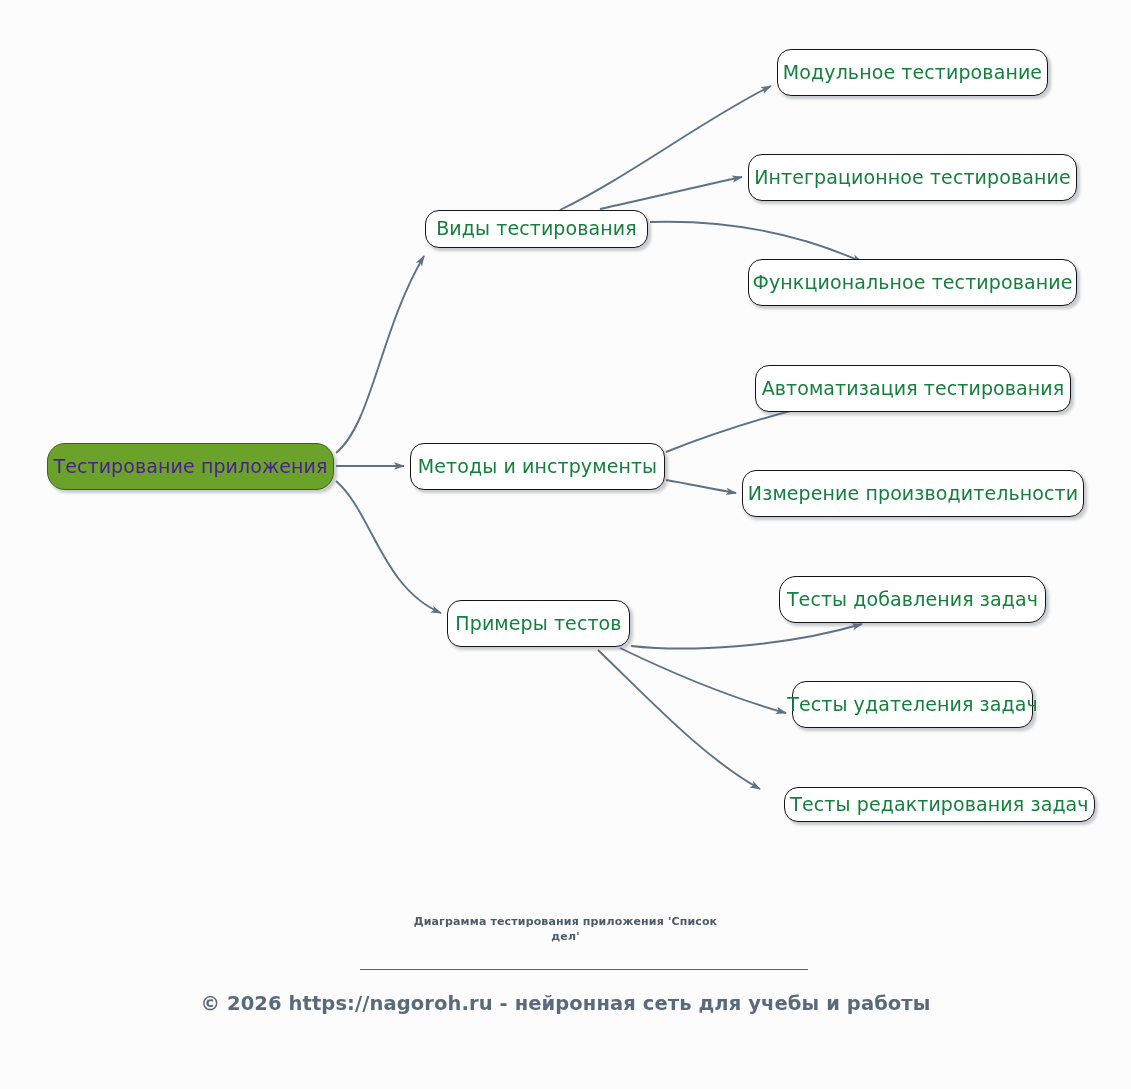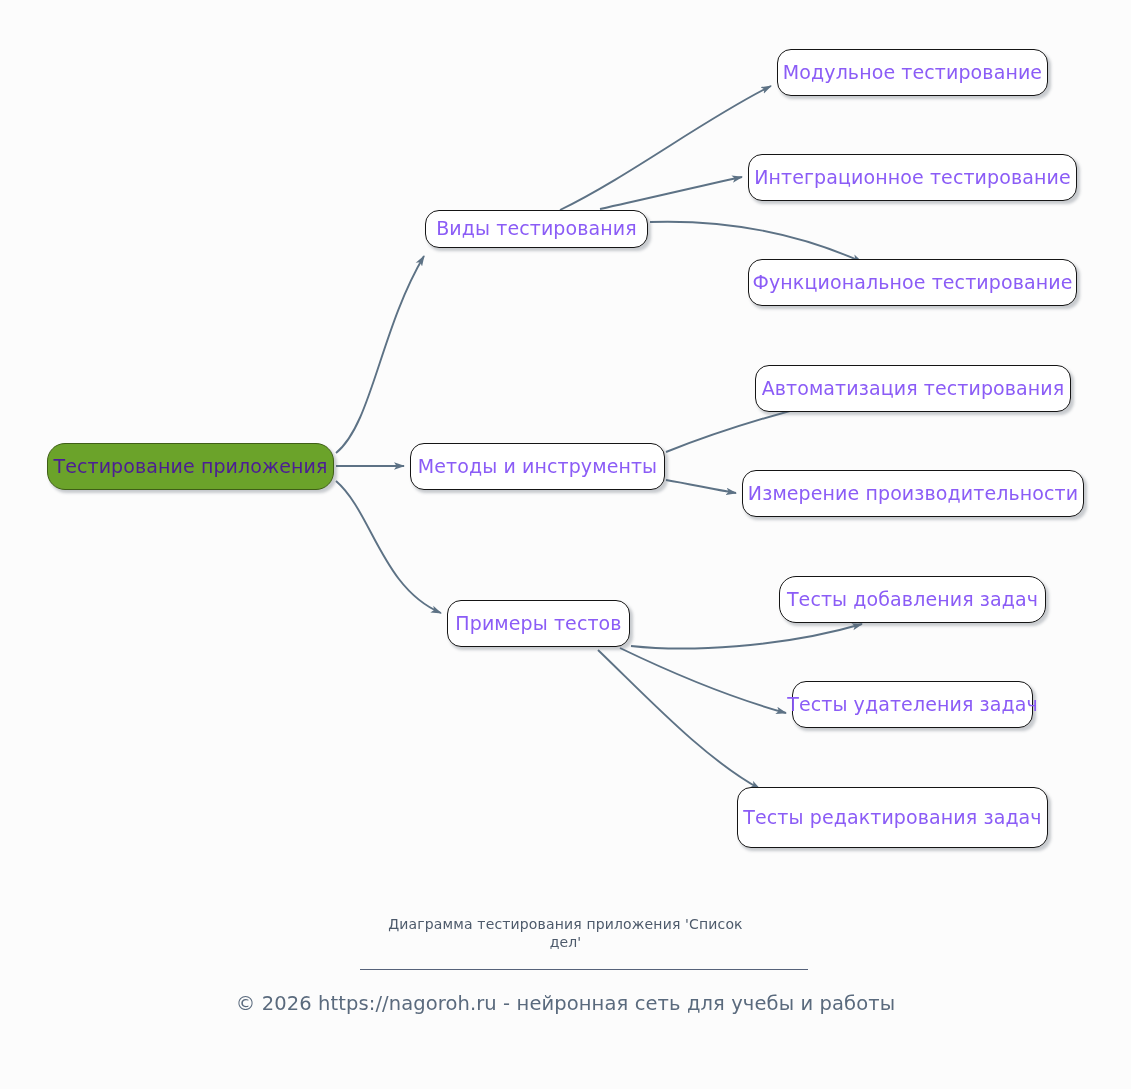--- a/index.html
+++ b/index.html
@@ -28,21 +28,21 @@
   }
   .node {
     position: absolute;
     box-sizing: border-box;
     display: flex;
     align-items: center;
     justify-content: center;
     border: 1.6px solid #151515;
     border-radius: 14px;
     background: #ffffff;
-    color: #8b5cf6;
+    color: #15803d;
     font-size: 19px;
     line-height: 1.15;
     letter-spacing: 0.1px;
     white-space: nowrap;
     box-shadow: 2.5px 3px 3px rgba(90, 100, 112, 0.33);
   }
   .node.root {
     background: #6ba32a;
     border-color: #3f5f17;
     color: #4c1d95;
@@ -50,25 +50,26 @@
   }
   .node-label {
     display: block;
     padding: 0 4px;
   }
   .footer {
     position: absolute;
     left: 0;
     width: 1131px;
     text-align: center;
+    font-weight: bold;
   }
   .footer-title {
     top: 915px;
-    font-size: 14px;
-    font-weight: normal;
+    font-size: 11px;
+    font-weight: bold;
     color: #4d5a6b;
     line-height: 1.32;
     letter-spacing: 0.15px;
   }
   .footer-title .line {
     display: block;
     width: 470px;
     margin: 0 auto;
   }
   .footer-rule {
@@ -153,21 +154,21 @@
   </div>
 
   <div class="node" style="left:779px; top:576px; width:267px; height:47px;border-radius:17px;">
     <span class="node-label">Тесты добавления задач</span>
   </div>
 
   <div class="node" style="left:792px; top:681px; width:241px; height:47px;">
     <span class="node-label">Тесты удателения задач</span>
   </div>
 
-  <div class="node" style="left:737px; top:787px; width:311px; height:61px;justify-content:center;">
+  <div class="node" style="left:784px; top:787px; width:311px; height:35px;justify-content:center;">
     <span class="node-label">Тесты редактирования задач</span>
   </div>
 
   <div class="footer footer-title">
     <span class="line">Диаграмма тестирования приложения 'Список</span>
     <span class="line">дел'</span>
   </div>
 
   <div class="footer-rule"></div>
 

